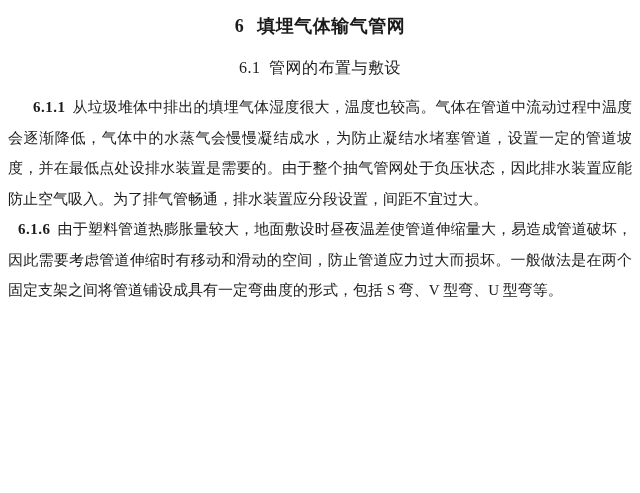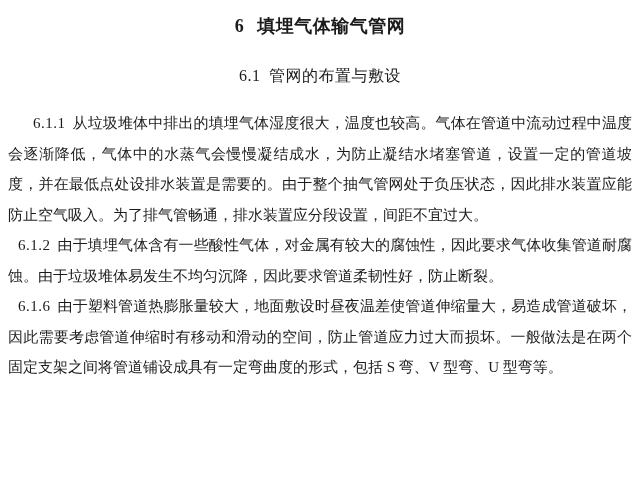--- a/index.html
+++ b/index.html
@@ -24,21 +24,21 @@
     margin: 0;
     padding-top: 15px;
     text-align: center;
     font-size: 18px;
     line-height: 1.3;
     font-weight: bold;
     word-spacing: 8px;
     letter-spacing: 0.5px;
   }
   .doc-subtitle {
-    margin: 16px;
+    margin: 8px;
     padding-top: 12px;
     text-align: center;
     font-size: 16px;
     line-height: 1.3;
     font-weight: normal;
     word-spacing: 4px;
     letter-spacing: 0.5px;
   }
   .doc-body {
     padding: 5px 8px 0 8px;
@@ -48,36 +48,33 @@
     word-break: break-all;
   }
   .para {
     margin: 0;
     text-indent: 10px;
   }
   .para-first {
     text-indent: 25px;
   }
   .para-num {
-    font-weight: normal;
+    font-weight: bold;
     margin-right: 7px;
     letter-spacing: 0.5px;
   }
 </style>
 </head>
 <body>
 
 <div class="doc-page">
   <h1 class="doc-title">6 填埋气体输气管网</h1>
   <h2 class="doc-subtitle">6.1 管网的布置与敷设</h2>
 
   <div class="doc-body">
     <p class="para para-first">
       <b class="para-num">6.1.1</b><span class="para-text">从垃圾堆体中排出的填埋气体湿度很大，温度也较高。气体在管道中流动过程中温度会逐渐降低，气体中的水蒸气会慢慢凝结成水，为防止凝结水堵塞管道，设置一定的管道坡度，并在最低点处设排水装置是需要的。由于整个抽气管网处于负压状态，因此排水装置应能防止空气吸入。为了排气管畅通，排水装置应分段设置，间距不宜过大。</span>
     </p>
     <p class="para">
-      <b class="para-num">6.1.2</b><span class="para-text">由于填埋气体含有一些酸性气体，对金属有较大的腐蚀性，因此要求气体收集管道耐腐蚀。由于垃圾堆体易发生不均匀沉降，因此要求管道柔韧性好，防止断裂。</span>
-    </p>
-    <p class="para">
       <b class="para-num">6.1.6</b><span class="para-text">由于塑料管道热膨胀量较大，地面敷设时昼夜温差使管道伸缩量大，易造成管道破坏，因此需要考虑管道伸缩时有移动和滑动的空间，防止管道应力过大而损坏。一般做法是在两个固定支架之间将管道铺设成具有一定弯曲度的形式，包括 S 弯、V 型弯、U 型弯等。</span>
     </p>
   </div>
 </div>
 
 </body></html>

